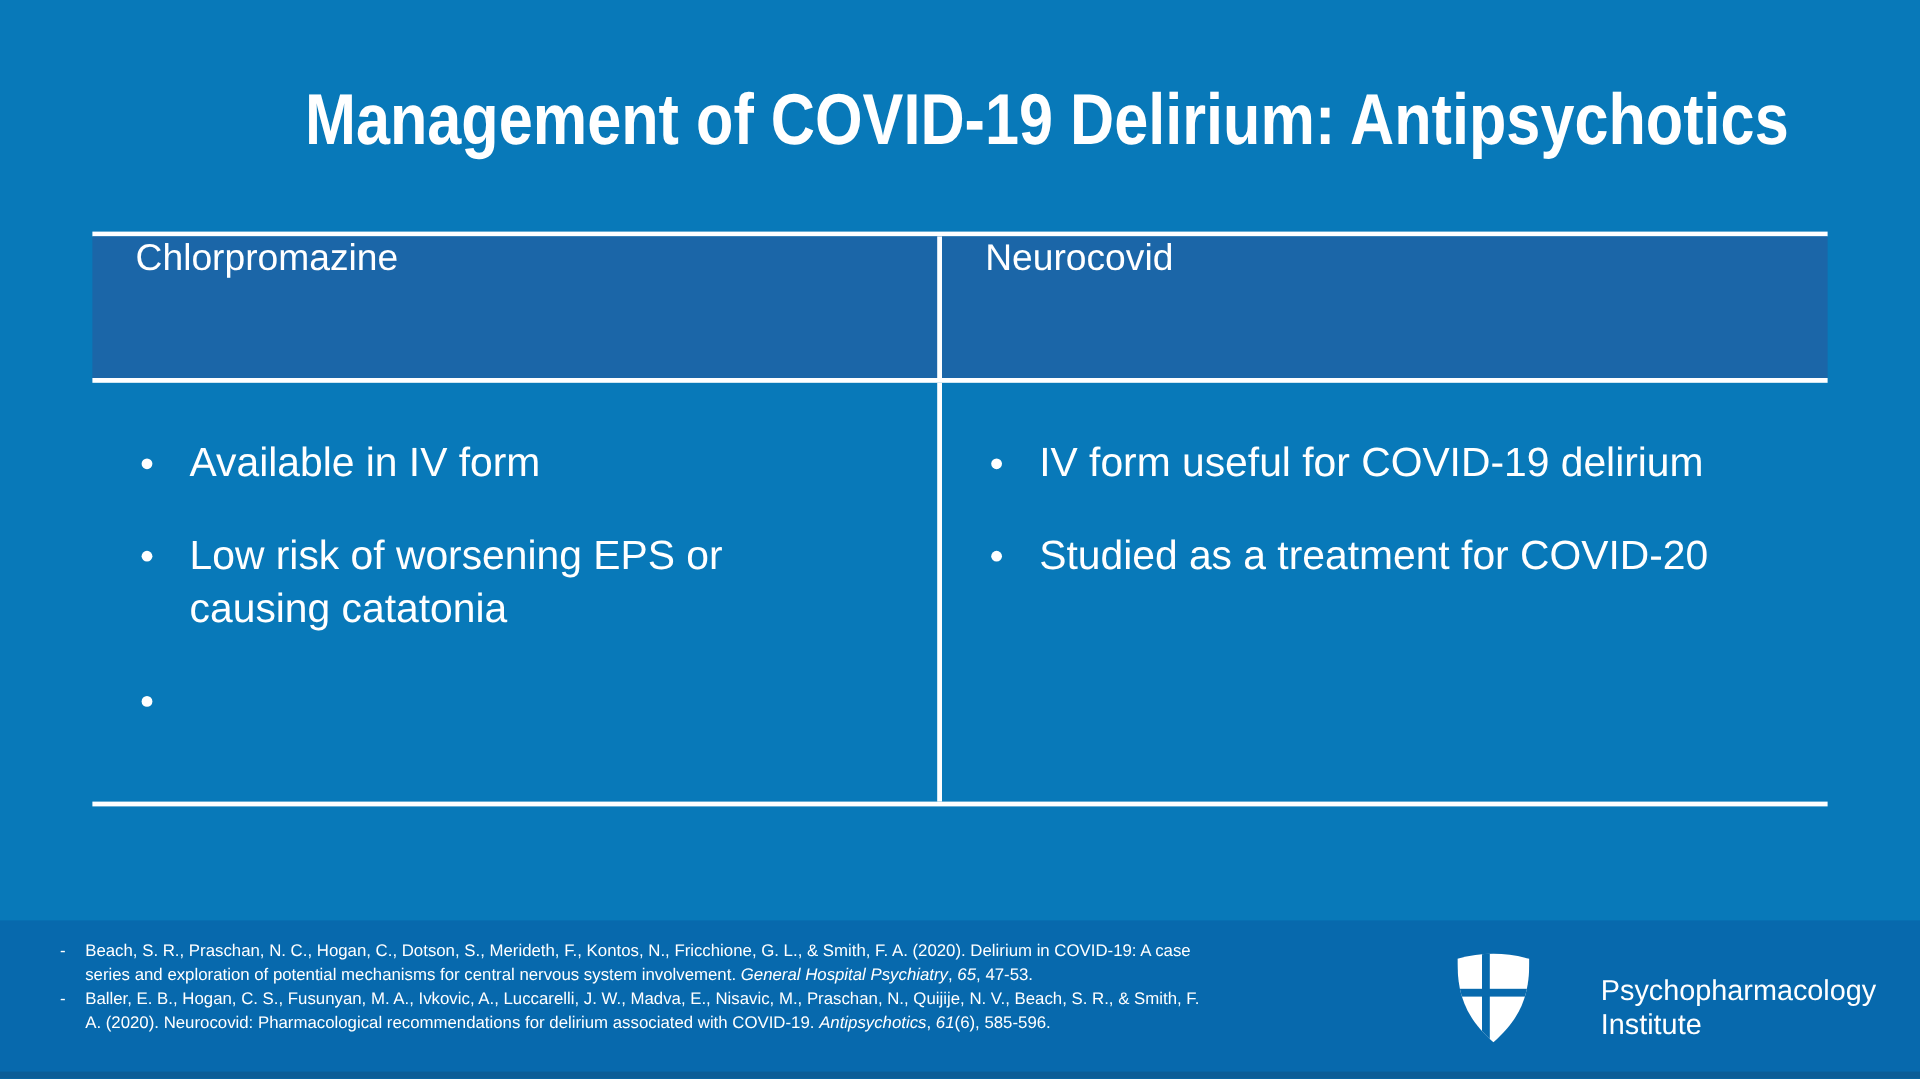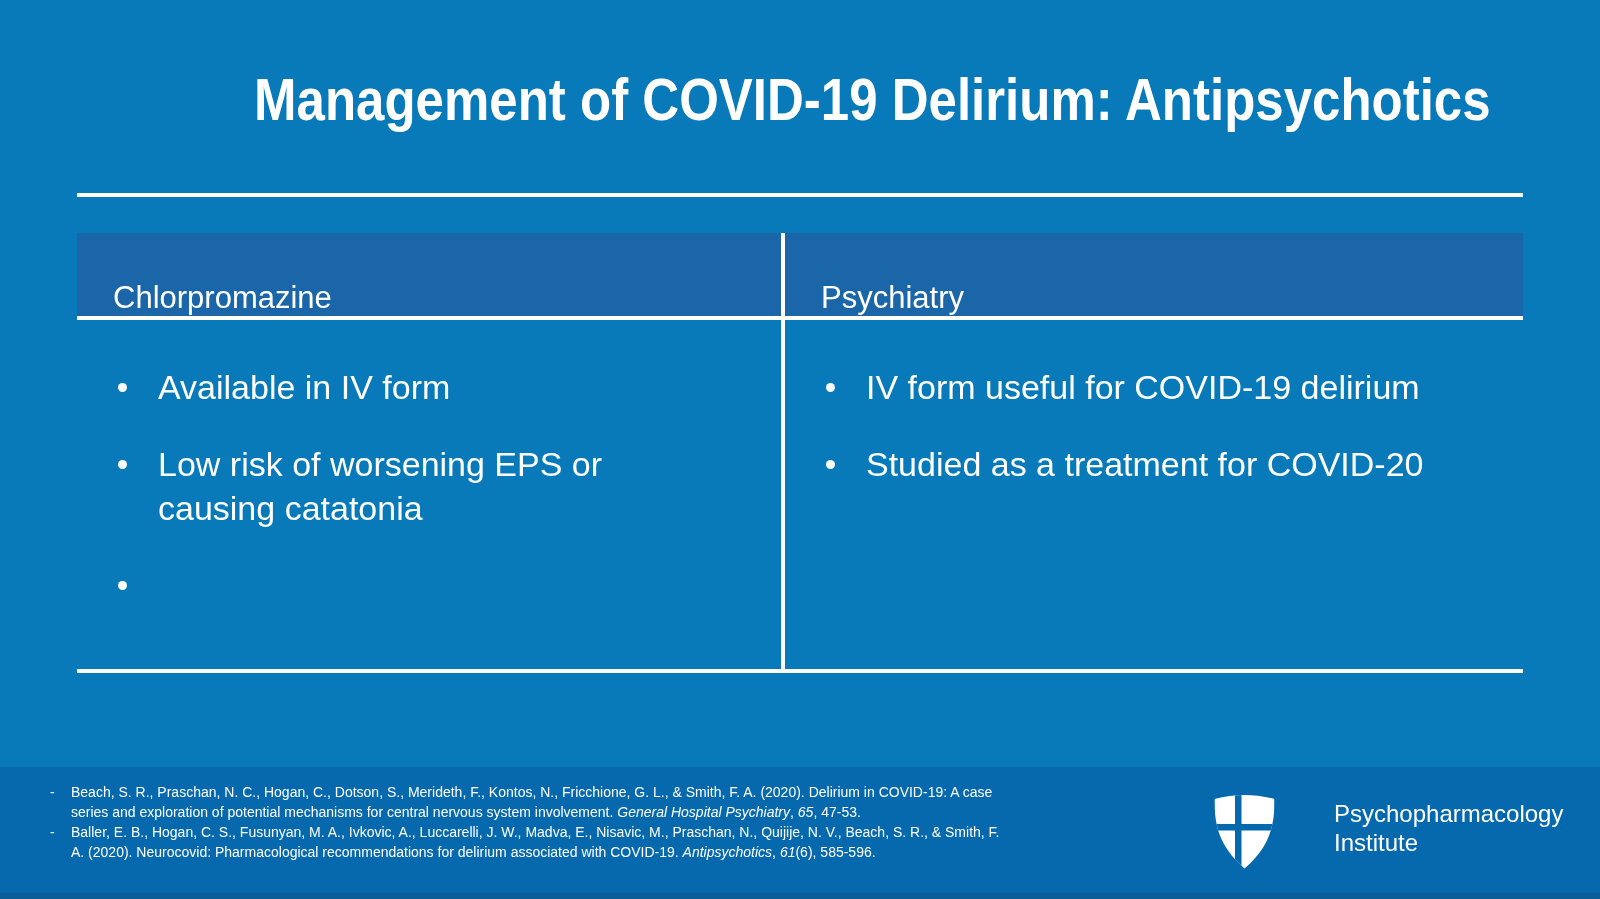--- a/index.html
+++ b/index.html
@@ -44,25 +44,24 @@
     border-top:4px solid var(--border);
     border-bottom:4px solid var(--border);
   }
   .thead{
     display:grid;
     grid-template-columns:708px 738px;
     border-bottom:4px solid var(--border);
   }
   .thead .hcell{
     background:var(--table-header);
-    height:83px;
-    display:flex;align-items:flex-end;
+    height:118px;
+    display:flex;align-items:flex-start;
     padding-left:36px;
     font-size:31px;
-    margin-top:36px;
   }
   .thead .hcell:first-child{border-right:4px solid var(--border)}
   .tbody{
     display:grid;
     grid-template-columns:708px 738px;
     min-height:349px;
   }
   .tbody .bcell{padding:45px 20px 0 36px}
   .tbody .bcell:first-child{border-right:4px solid var(--border)}
 
@@ -110,39 +109,39 @@
     position:absolute;
     left:1211px;top:24px;
     display:flex;
     align-items:flex-start;
   }
   .shield{width:67px;height:80px;display:block}
   .shield-body{fill:var(--text)}
   .shield-stripe{fill:var(--footer-bar)}
   .logo-text{
     margin-left:56px;
-    margin-top:8px;
+    margin-top:20px;
     font-size:24px;
     line-height:29px;
     font-weight:300;
   }
   .logo-text span{display:block}
 </style>
 </head>
 <body>
 
 <h1 class="title"><span class="title-inner">Management of COVID-19 Delirium: Antipsychotics</span></h1>
 
 <div class="table">
   <div class="thead">
     <div class="hcell">
       <span>Chlorpromazine</span>
     </div>
     <div class="hcell">
-      <span>Psychiatry</span>
+      <span>Neurocovid</span>
     </div>
   </div>
   <div class="tbody">
     <div class="bcell">
       <ul class="bullets">
         <li>
           <span class="dot"></span>
           <span class="bullet-text">
               <span>Available in IV form</span>
             </span>

